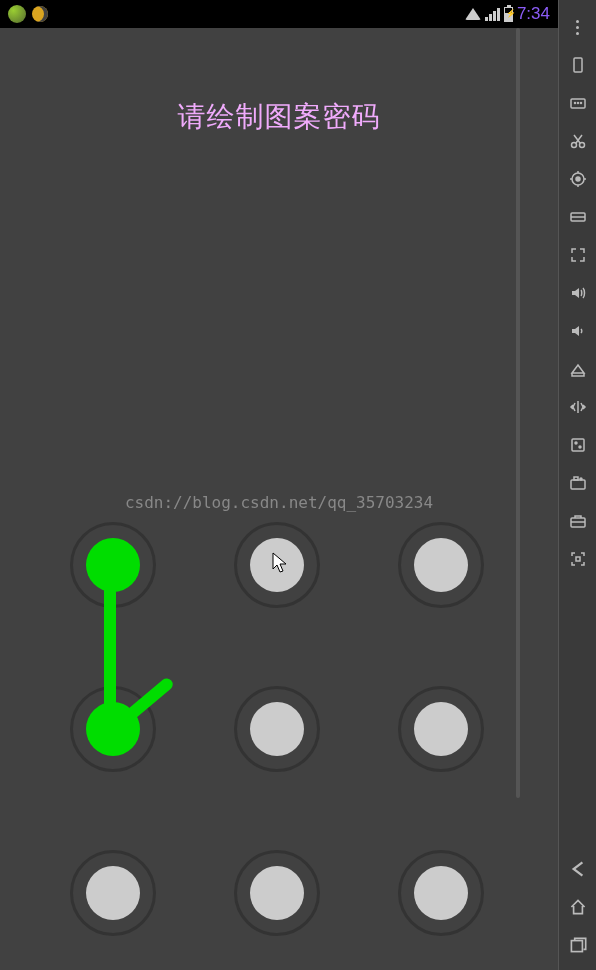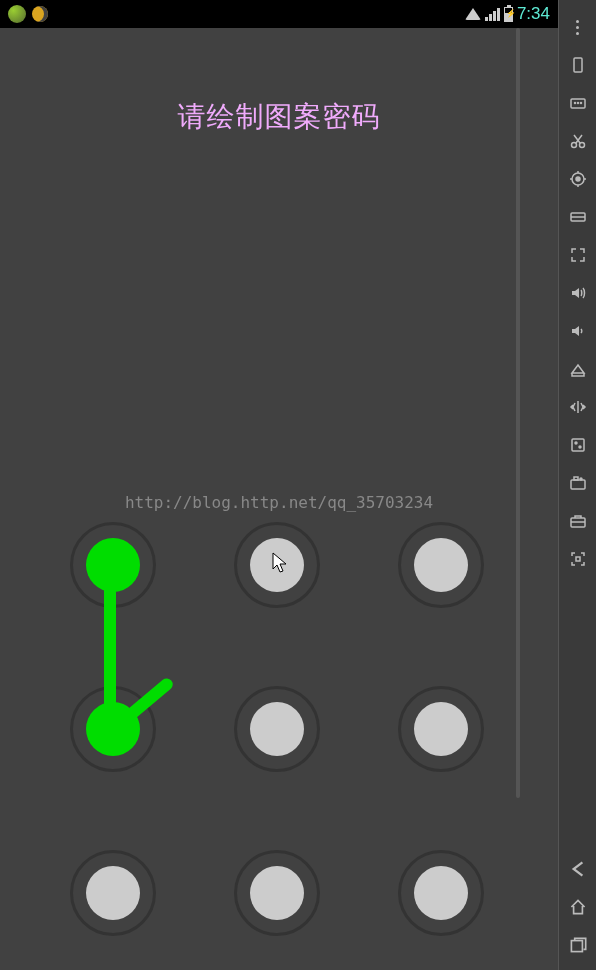--- a/index.html
+++ b/index.html
@@ -86,21 +86,21 @@
       background: linear-gradient(to top, #ccc 60%, transparent 60%);
     }
     .battery-icon::before {
       content:''; position:absolute; top:-3px; left:2px; width:4px; height:2px; background:#ccc;
     }
     .battery-icon::after {
       content:'⚡'; position:absolute; font-size:8px; left:1px; top:1px; color:#555;
     }
     
     .status-time {
-      color: #5eead4;
+      color: #8b5cf6;
       font-size: 17px;
       font-family: Arial, sans-serif;
     }
     
     .content {
       position: relative;
       height: calc(100% - 28px);
     }
     
     .title {
@@ -236,21 +236,21 @@
           <div class="signal-bar"></div>
       </div>
       <div class="battery-icon"></div>
       <div class="status-time">7:34</div>
     </div>
   </div>
 
   <div class="content">
     <div class="title">请绘制图案密码</div>
 
-    <div class="watermark">http://blog.http.net/qq_35703234</div>
+    <div class="watermark">csdn://blog.csdn.net/qq_35703234</div>
 
     <div class="pattern-grid">
 
       <div class="pattern-line" style="left:60px; top:62px; width:170px; transform: rotate(90deg);"></div>
       <div class="pattern-line" style="left:60px; top:226px; width:80px; transform: rotate(-40deg);"></div>
 
       <div class="pattern-dot selected" style="left:20px; top:22px;">
           <div class="inner"></div>
         </div>
       <div class="pattern-dot" style="left:184px; top:22px;">

